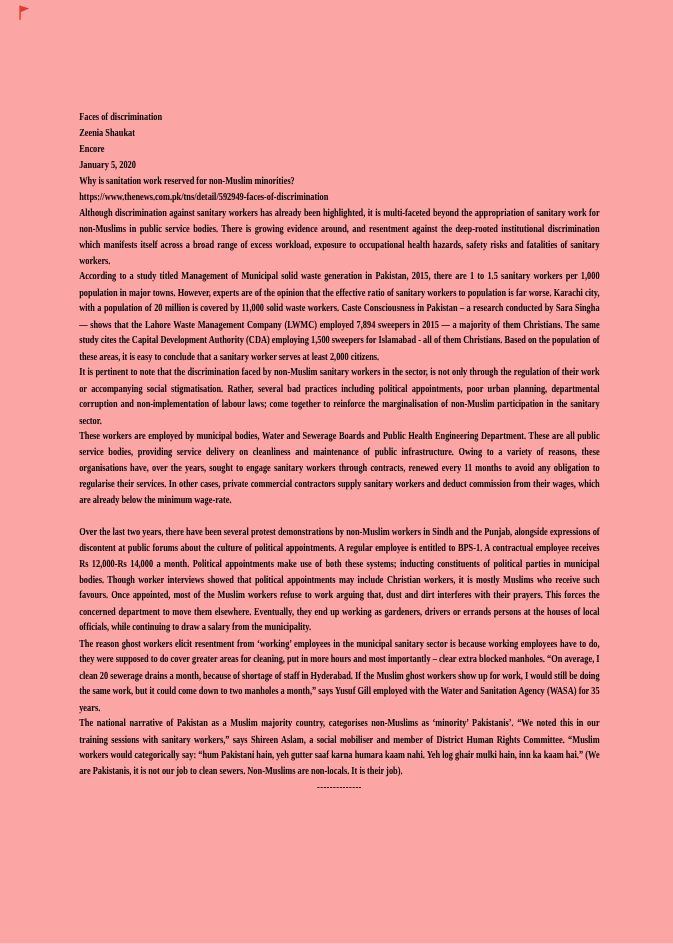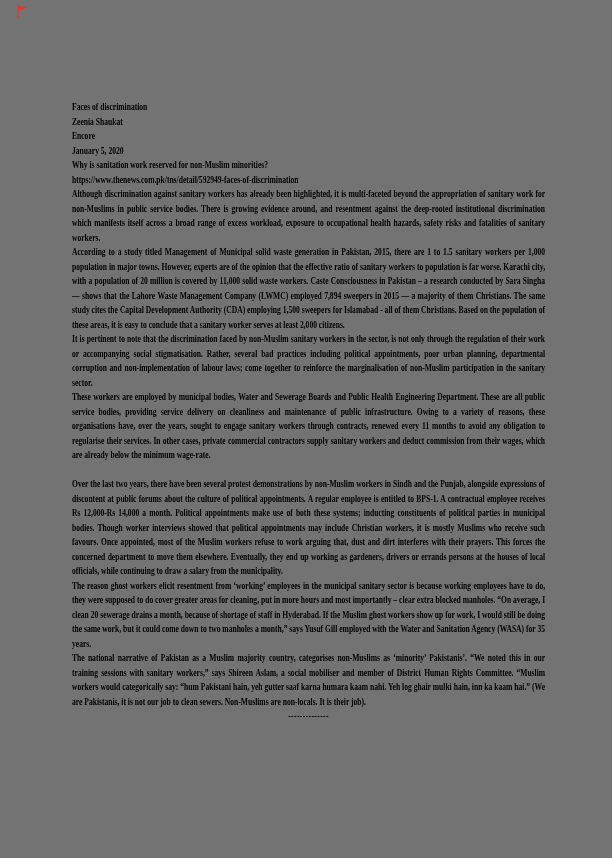--- a/index.html
+++ b/index.html
@@ -8,21 +8,21 @@
     width: 612px;
     height: 858px;
     background: #ffffff;
     position: relative;
     overflow: hidden;
     font-family: "Liberation Serif", "DejaVu Serif", serif;
   }
   .page {
     position: absolute;
     inset: 0;
-    background: #737373;
+    background: #fca5a5;
   }
   .flag-icon {
     position: absolute;
     left: 15px;
     top: 4px;
   }
   .content {
     position: absolute;
     left: 72px;
     top: 100px;

